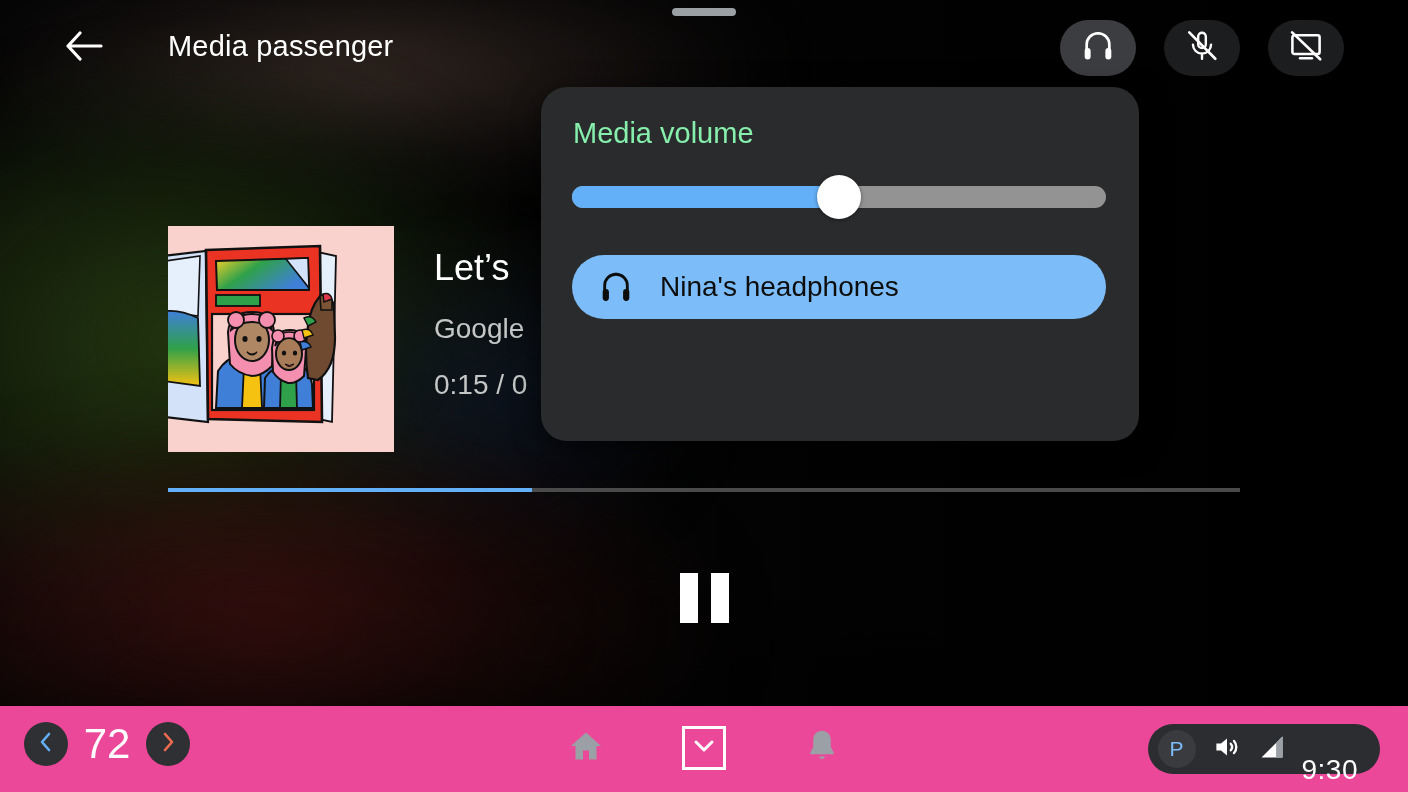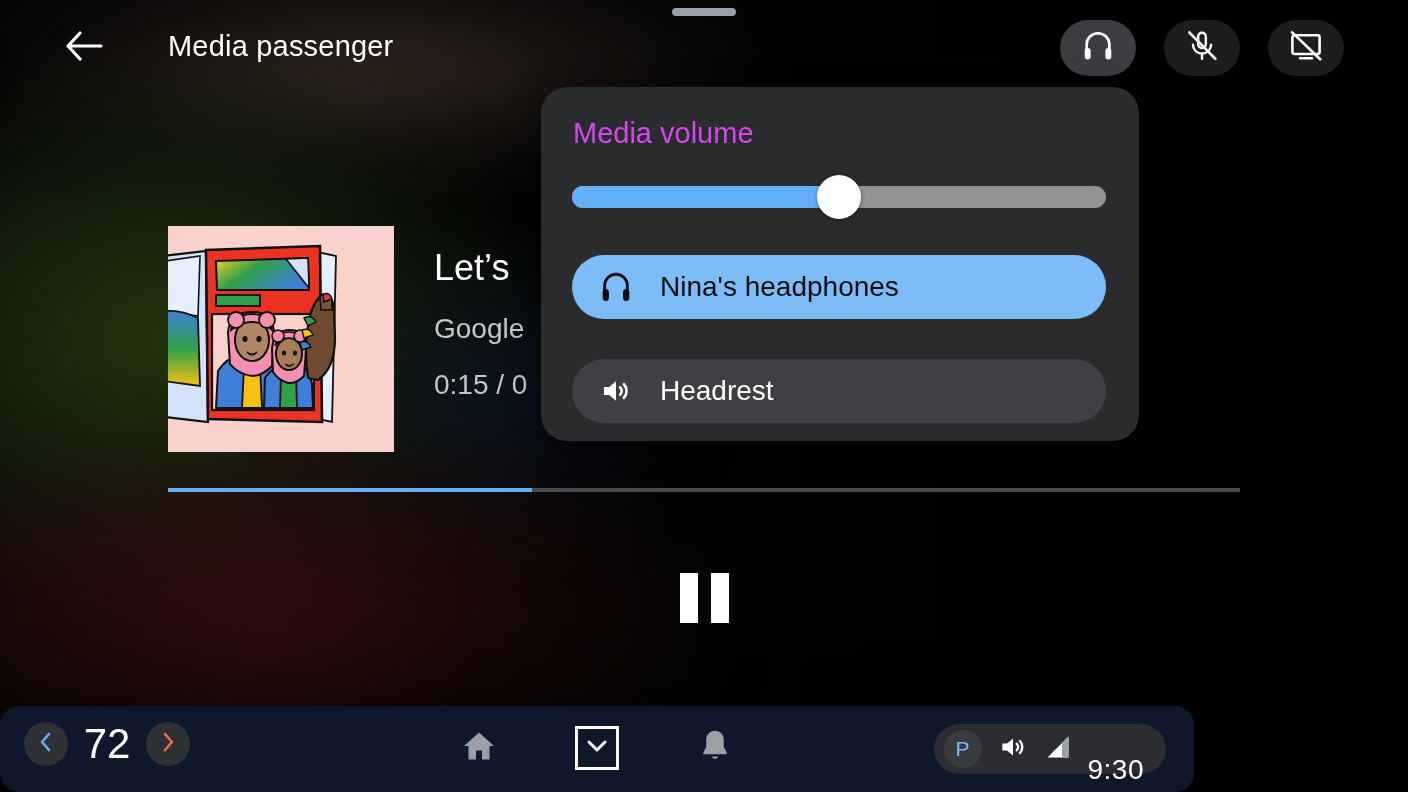--- a/index.html
+++ b/index.html
@@ -132,21 +132,21 @@
 
   
   .volume-panel {
     position:absolute; left:541px; top:87px;
     width:598px; height:354px;
     background:#2a2b2d; border-radius:26px;
     box-shadow:0 6px 28px rgba(0,0,0,0.55);
   }
   .panel-title {
     position:absolute; left:32px; top:30px;
-    font-size:29px; color:#d946ef;
+    font-size:29px; color:#86efac;
   }
   .slider {
     position:absolute; left:31px; top:94px;
     width:534px; height:22px;
   }
   .slider-track {
     position:absolute; left:0; top:5px;
     width:534px; height:22px; border-radius:11px;
     background:#939393;
   }
@@ -179,23 +179,22 @@
     font-size:28px; margin-left:16px; white-space:nowrap;
   }
   .device-row.selected .device-label { color:#0d0d0d;text-align:center; }
   .device-row.unselected .device-label { color:#ffffff; }
   #device-0 { top:168px; }
   #device-1 { top:272px; }
 
   
   .sysbar {
     position:absolute; left:0; bottom:0;
-    width:1194px; height:86px;
-    background:#0f172a;
-    border-radius:19px;
+    width:1408px; height:86px;
+    background:#ec4899;
   }
   .temp-group {
     position:absolute; left:24px; top:16px;
     display:flex; align-items:center; gap:0;
   }
   .circ-btn {
     width:44px; height:44px; border-radius:50%;
     background:#2f3033;
     display:flex; align-items:center; justify-content:center;
     cursor:pointer;
@@ -386,30 +385,20 @@
         <svg width="34" height="34" viewBox="0 0 24 24">
           <path d="M12 3a8 8 0 0 0-8 8v6" fill="none" stroke="#0d0d0d" stroke-width="2" stroke-linecap="round"></path>
           <path d="M20 17v-6a8 8 0 0 0-8-8" fill="none" stroke="#0d0d0d" stroke-width="2" stroke-linecap="round"></path>
           <rect x="2.6" y="13.4" width="4.4" height="8.4" rx="2.2" fill="#0d0d0d"></rect>
           <rect x="17" y="13.4" width="4.4" height="8.4" rx="2.2" fill="#0d0d0d"></rect>
         </svg>
       </span>
       <span class="device-label">Nina's headphones</span>
     </div>
 
-    <div class="device-row unselected" id="device-1">
-      <span class="device-icon">
-        <svg width="34" height="34" viewBox="0 0 24 24">
-          <path d="M3.5 9.2h3.7L12 5.2v13.6l-4.8-4H3.5z" fill="#ffffff"></path>
-          <path d="M15 9.4a4 4 0 0 1 0 5.2" fill="none" stroke="#ffffff" stroke-width="1.9" stroke-linecap="round"></path>
-          <path d="M17.6 7.2a7.2 7.2 0 0 1 0 9.6" fill="none" stroke="#ffffff" stroke-width="1.9" stroke-linecap="round"></path>
-        </svg>
-      </span>
-      <span class="device-label">Headrest</span>
-    </div>
   </div>
 
   <div class="sysbar">
 
     <div class="temp-group">
       <div class="circ-btn">
         <span>
           <svg width="20" height="22" viewBox="0 0 20 22">
             <path d="M13 3 L6 11 L13 19" fill="none" stroke="#64b0f8" stroke-width="2.6" stroke-linecap="round" stroke-linejoin="round"></path>
           </svg>

